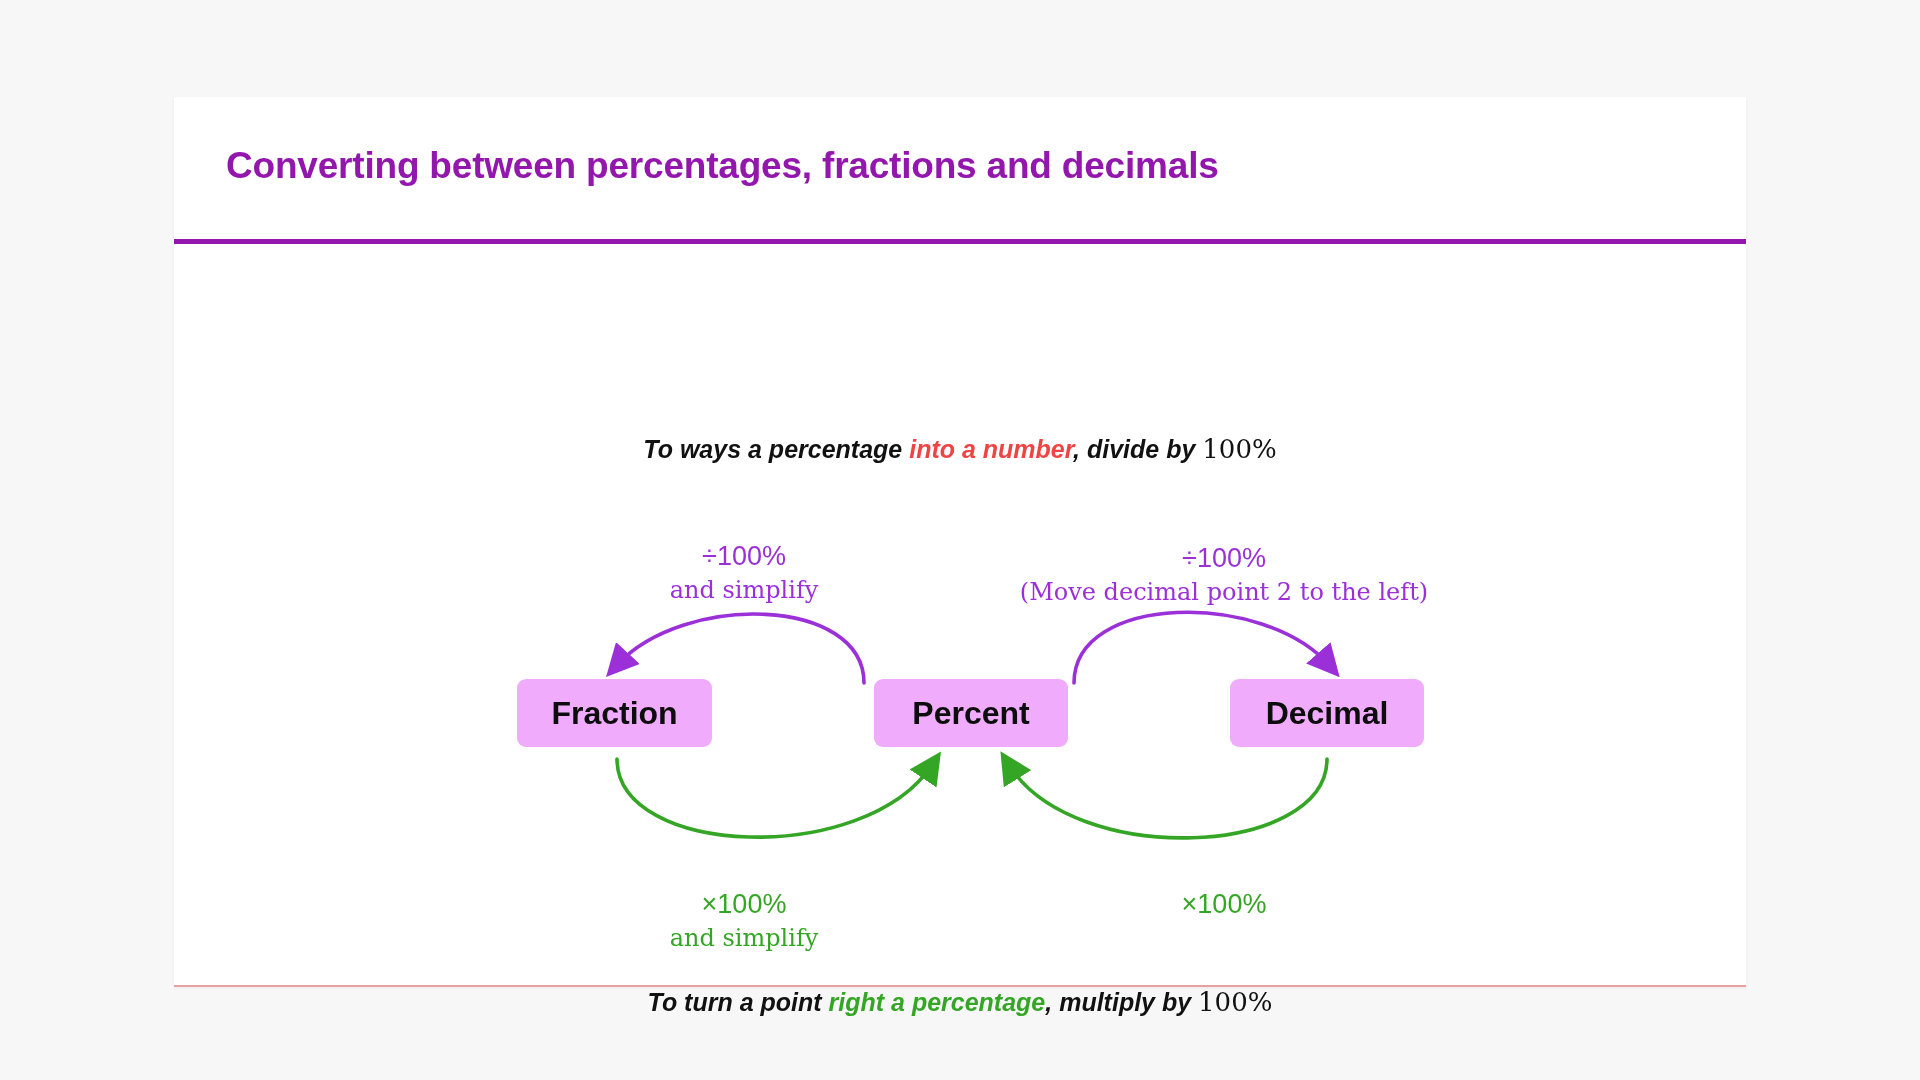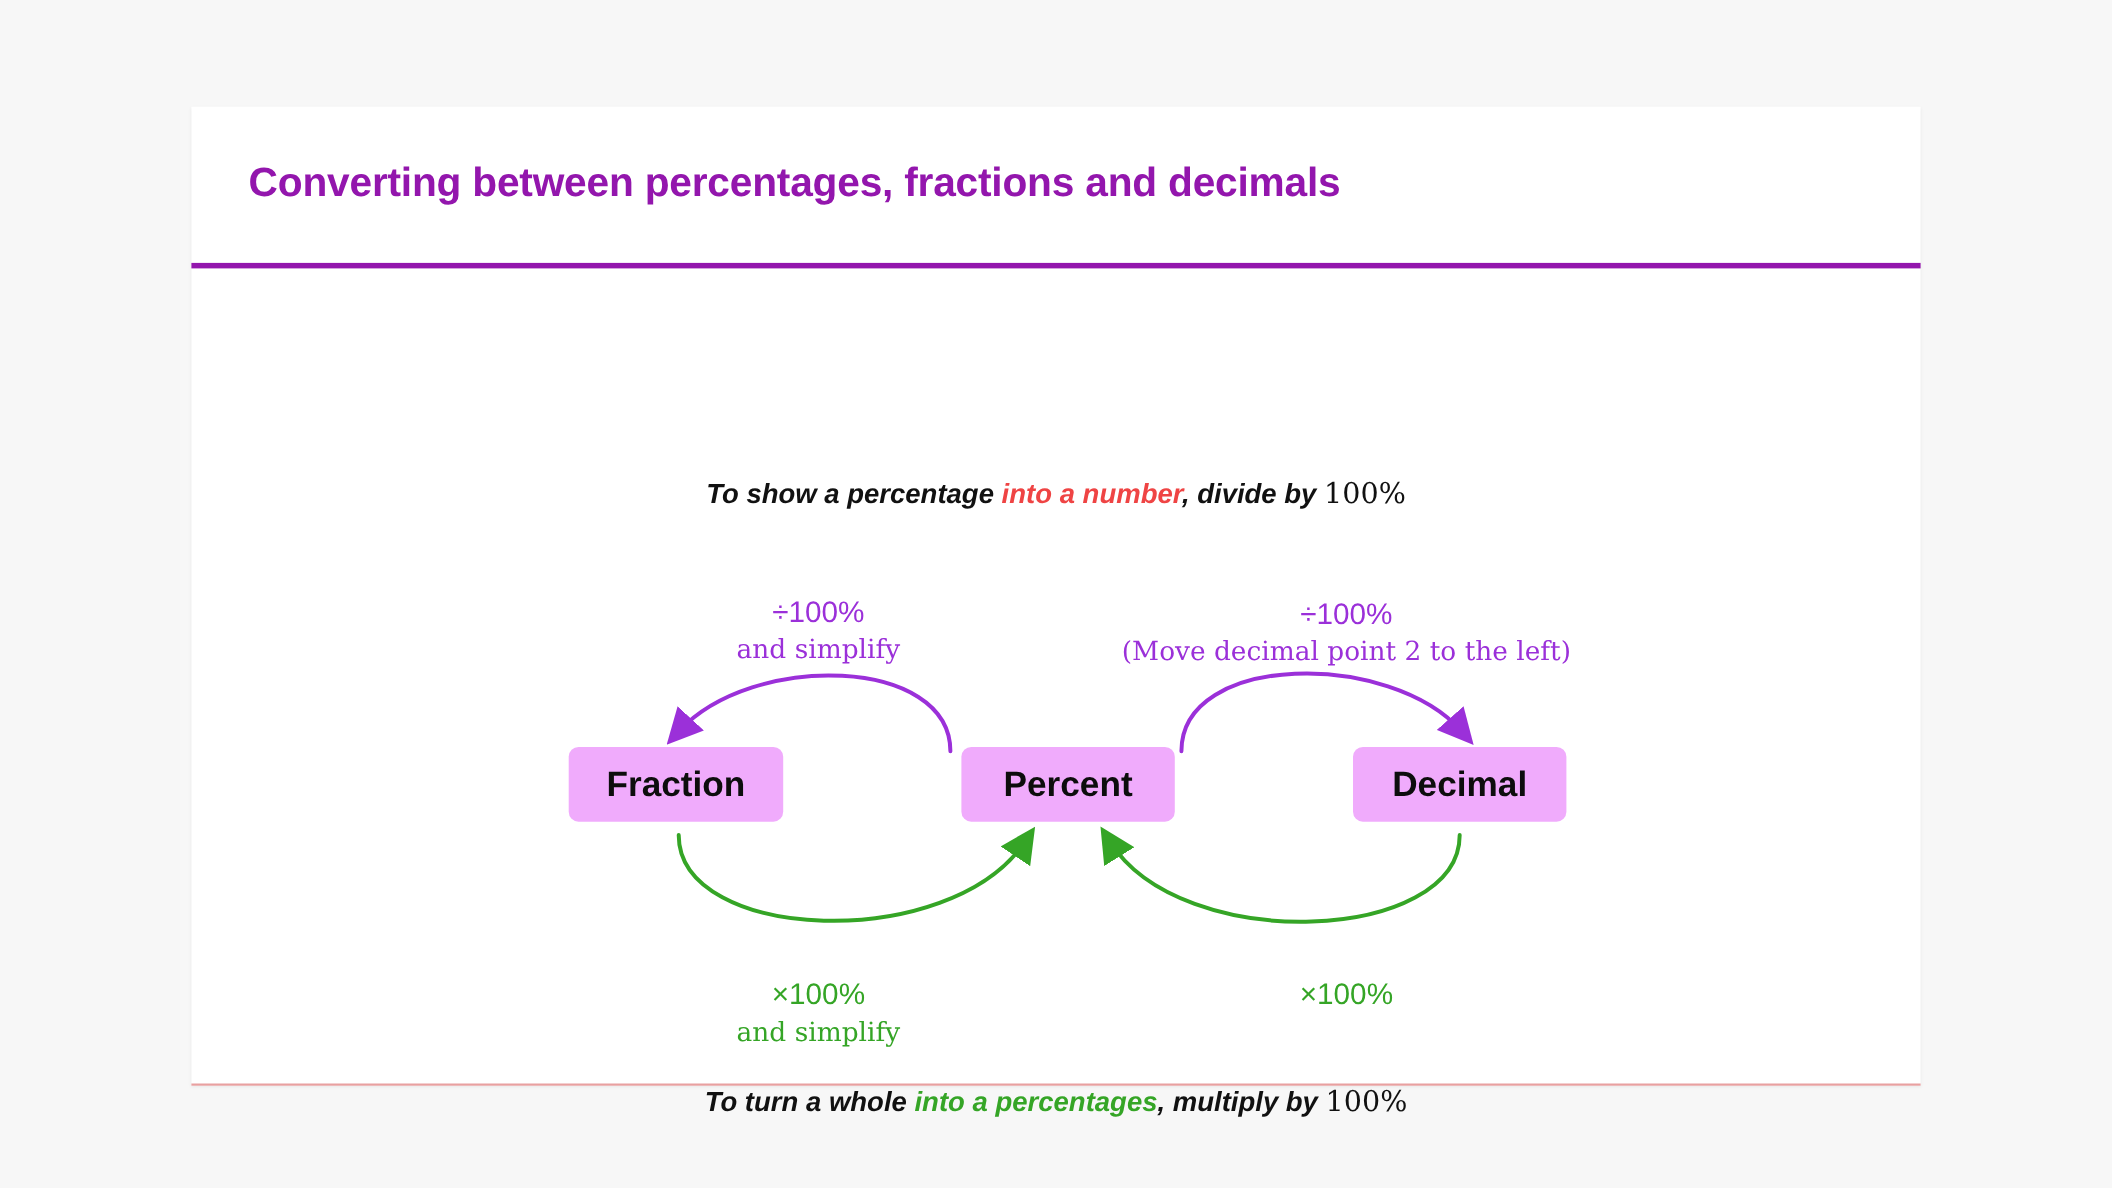--- a/index.html
+++ b/index.html
@@ -148,21 +148,21 @@
 </head>
 <body>
 
 <div id="card">
 
   <div id="title">Converting between percentages, fractions and decimals</div>
   <div id="title-rule"></div>
 
 
   <div id="top-caption">
-    <span>To show a percentage </span><span class="accent">into a number</span><span>, divide by </span><span class="math">100%</span>
+    <span>To ways a percentage </span><span class="accent">into a number</span><span>, divide by </span><span class="math">100%</span>
   </div>
 
   <div id="diagram">
 
     <svg class="arrows" viewBox="0 0 1572 480" preserveAspectRatio="none">
       <defs>
         <marker id="ah-purple" markerWidth="9" markerHeight="9" refX="4.5" refY="4.5" orient="auto">
           <path d="M0,0 L9,4.5 L0,9 z" fill="#9b30d9"></path>
         </marker>
         <marker id="ah-green" markerWidth="9" markerHeight="9" refX="4.5" refY="4.5" orient="auto">
@@ -198,17 +198,17 @@
       <span class="s">and simplify</span>
     </div>
 
     <div class="lbl green" id="lbl-bot-right">
       <span class="m">×100%</span>
     </div>
 
   </div>
 
   <div id="bottom-caption">
-    <span>To turn a whole </span><span class="accent">into a percentages</span><span>, multiply by </span><span class="math">100%</span>
+    <span>To turn a point </span><span class="accent">right a percentage</span><span>, multiply by </span><span class="math">100%</span>
   </div>
 
   <div id="card-bottom-rule"></div>
 </div>
 
 </body></html>

